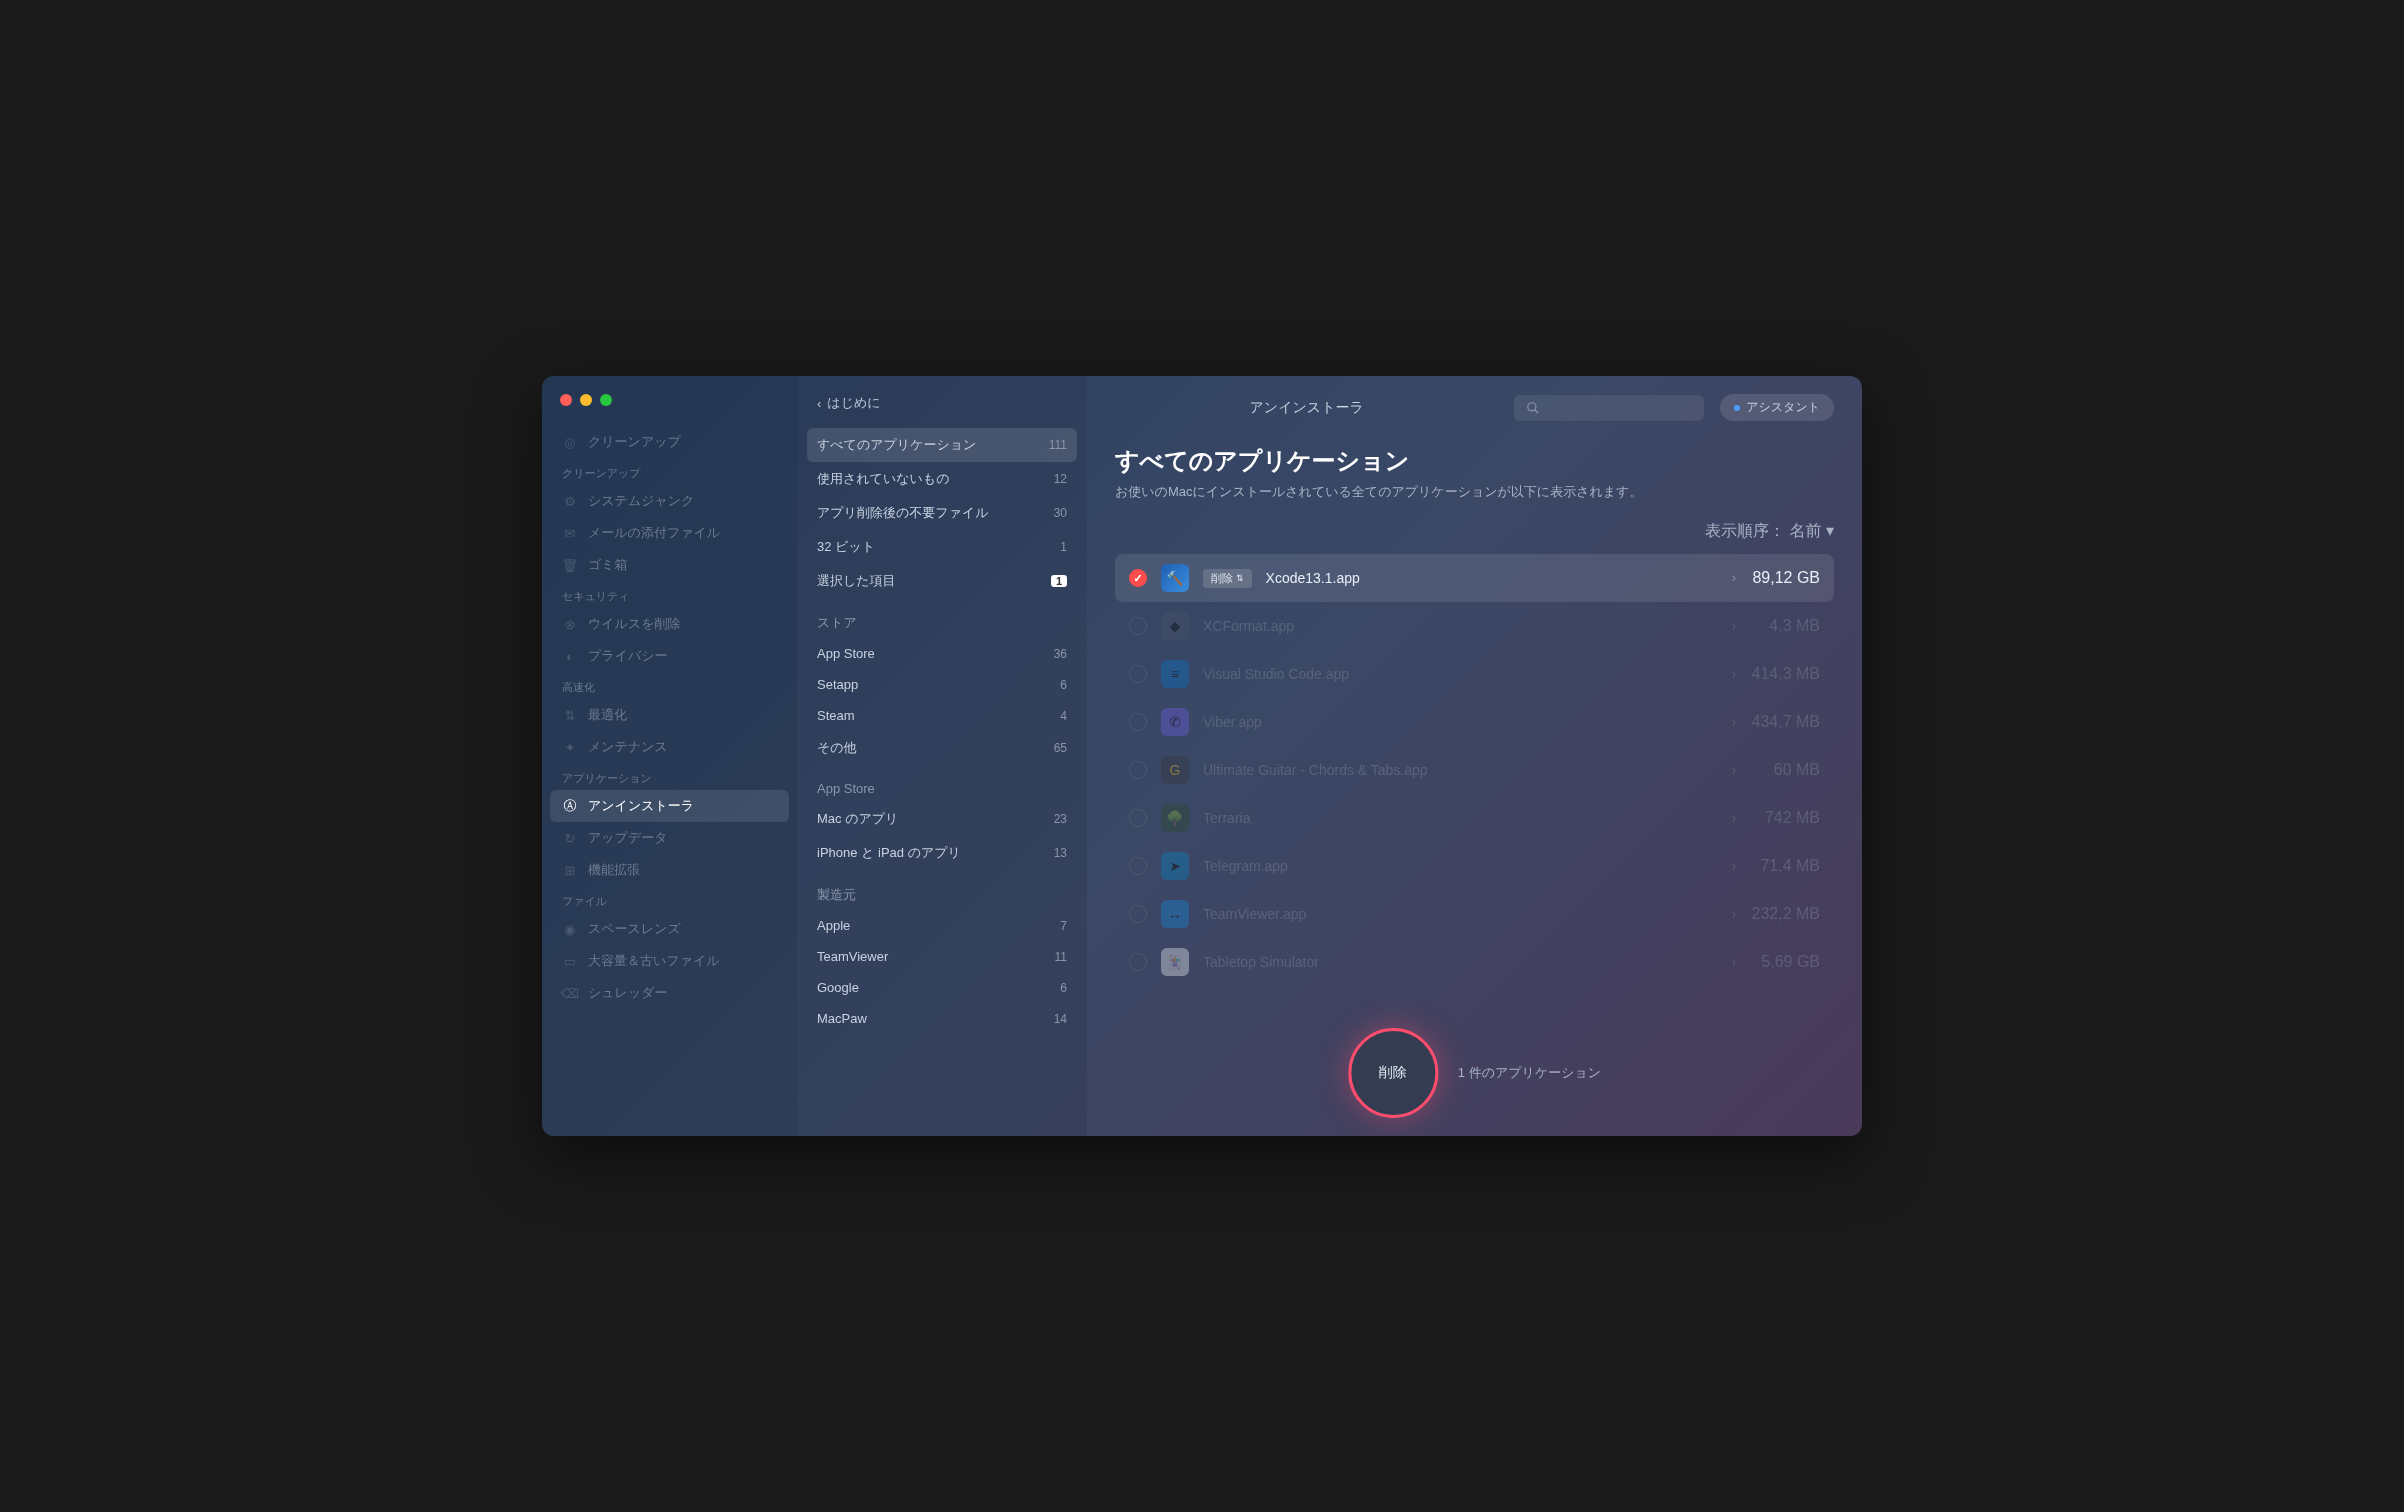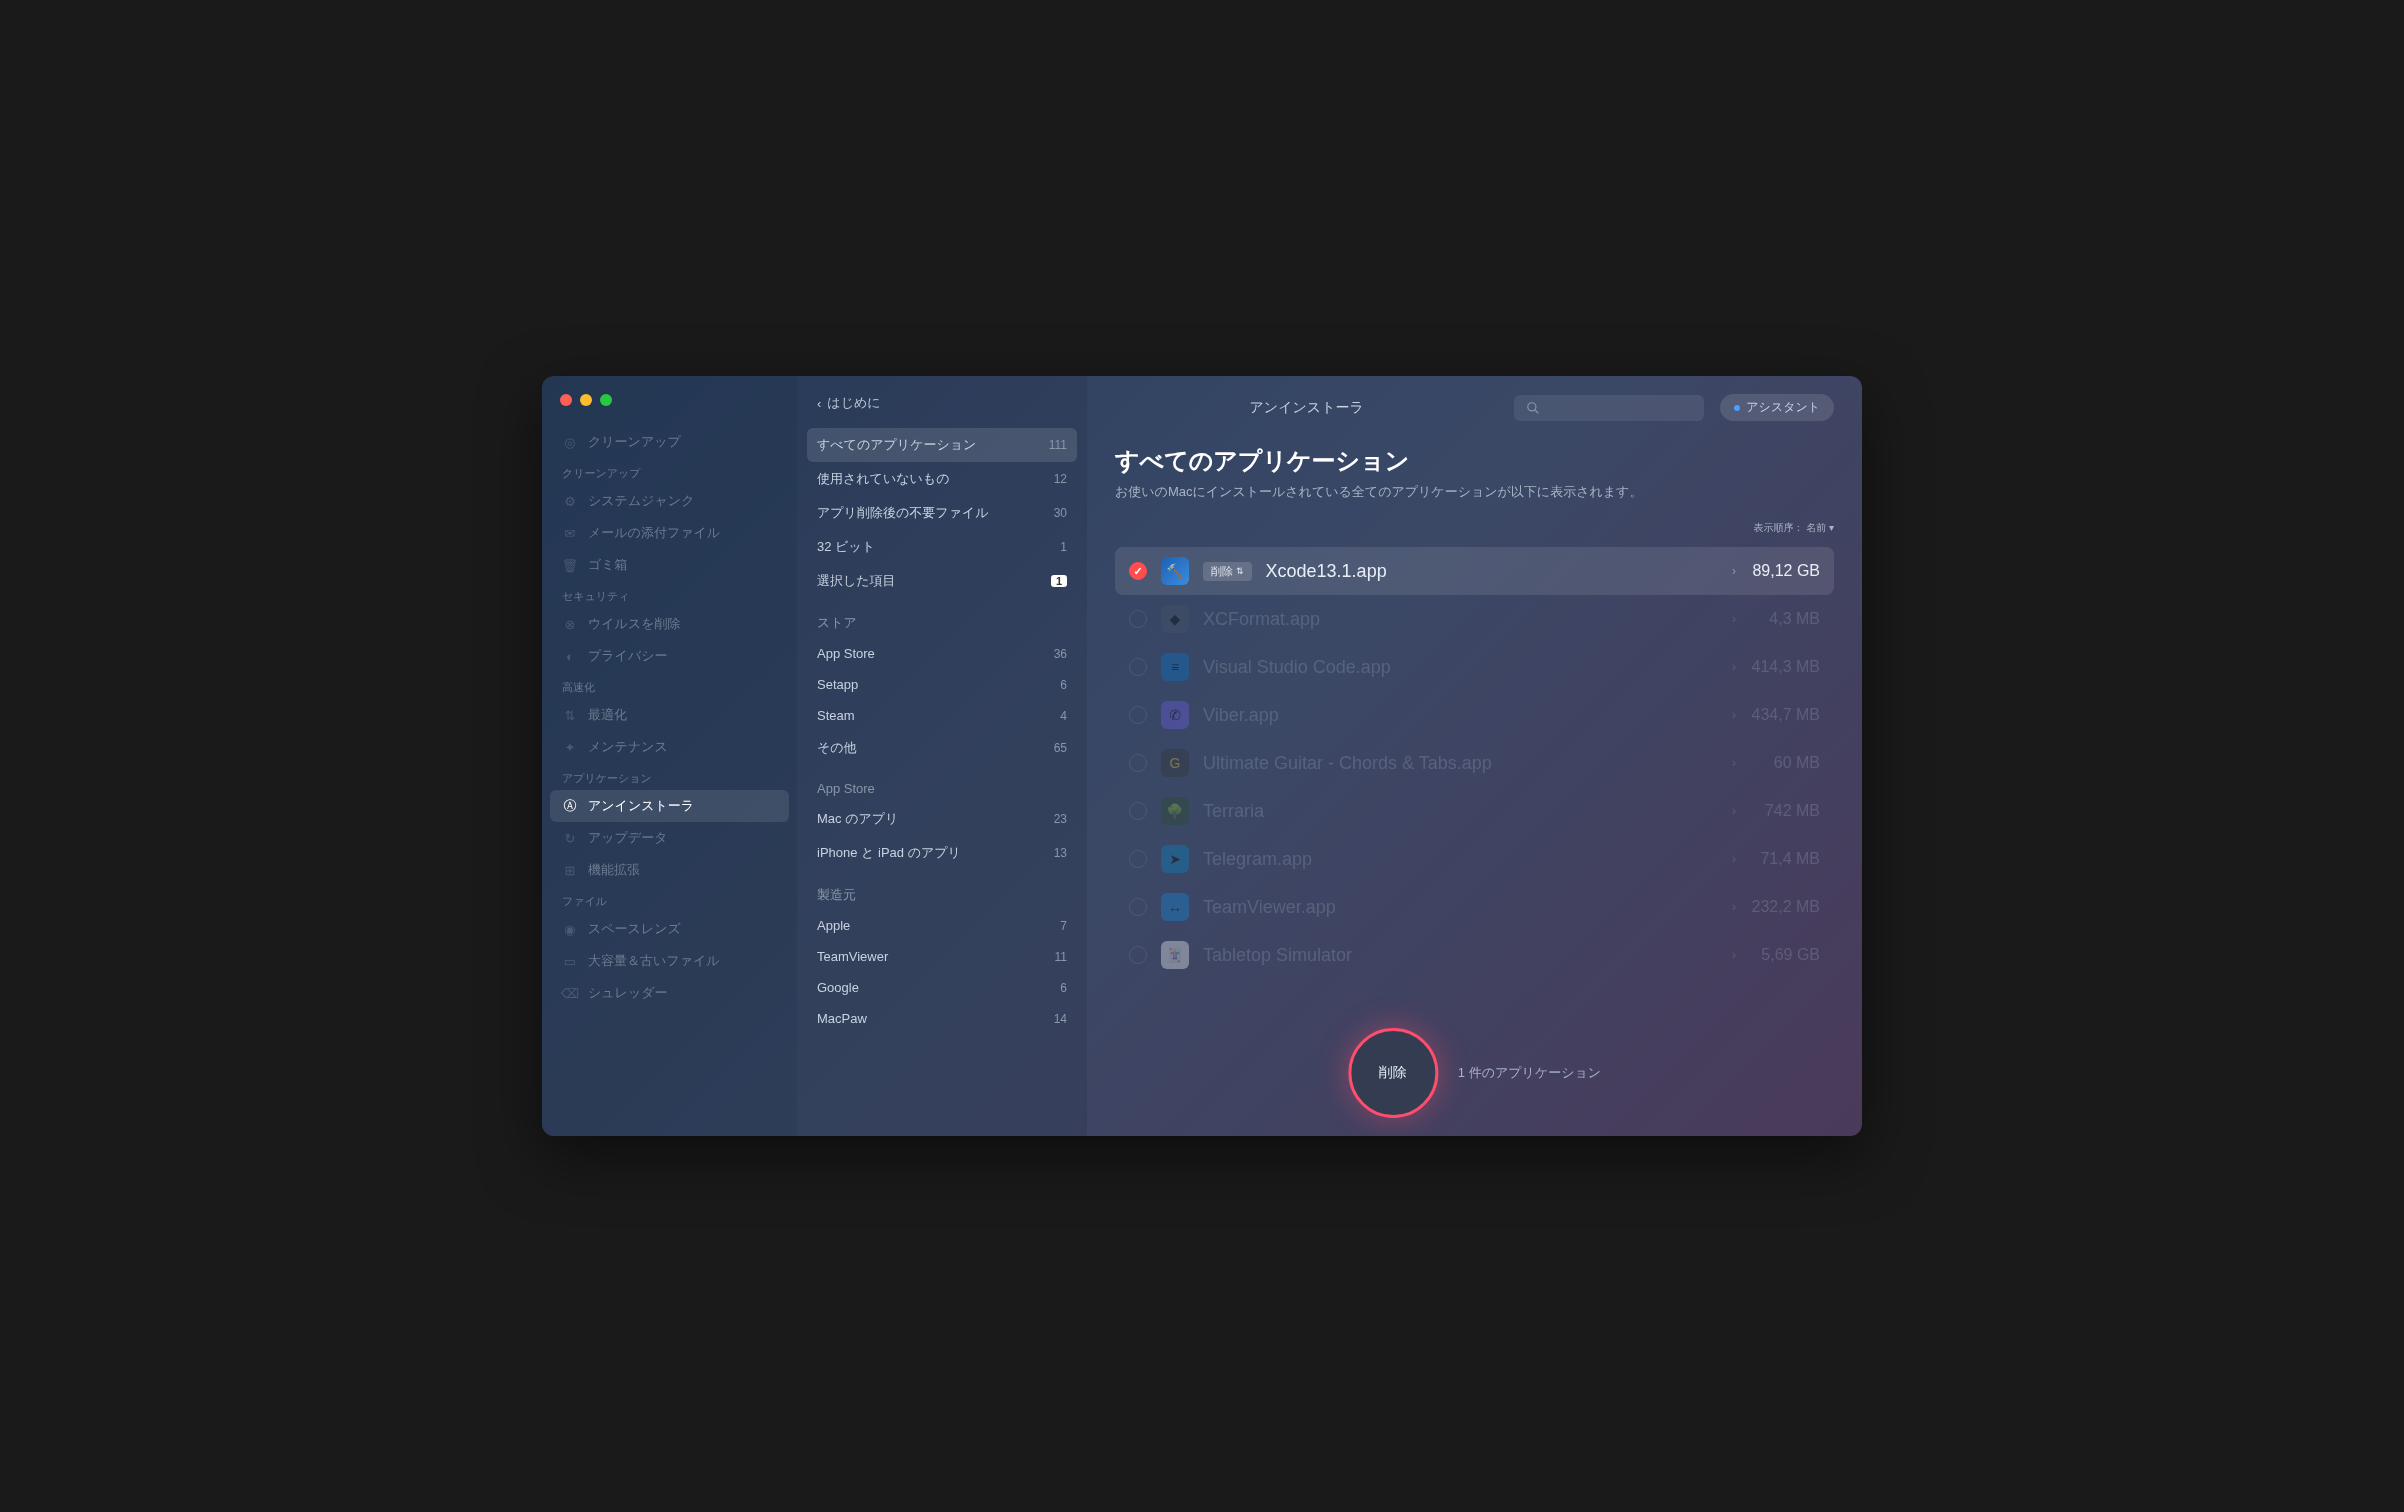--- a/index.html
+++ b/index.html
@@ -25,39 +25,39 @@
 .filter-header { color: #8a96a8; font-size: 13px; padding: 16px 20px 6px; }
 .main { flex: 1; padding: 18px 28px; display: flex; flex-direction: column; position: relative; }
 .topbar { display: flex; align-items: center; gap: 16px; margin-bottom: 24px; }
 .title-top { color: #c8d2e0; font-size: 14px; flex: 1; text-align: center; }
 .search { background: rgba(255,255,255,0.08); border-radius: 6px; padding: 6px 12px; width: 190px; display: flex; align-items: center; }
 .search svg { opacity: 0.5; }
 .assistant { background: rgba(255,255,255,0.12); border-radius: 14px; padding: 5px 14px; color: #c8d2e0; font-size: 12px; display: flex; align-items: center; gap: 6px; cursor: pointer; text-align: center; }
 .assistant::before { content: ''; width: 6px; height: 6px; border-radius: 50%; background: #4a9eff; }
 .page-title { color: #fff; font-size: 24px; font-weight: 600; margin-bottom: 6px; }
 .page-sub { color: #a8b4c6; font-size: 13px; margin-bottom: 20px; }
-.sort-row { text-align: right; color: #a8b4c6; font-size: 10px; margin-bottom: 12px; }
+.sort-row { text-align: right; color: #a8b4c6; font-size: 16px; margin-bottom: 12px; }
 .app-list { flex: 1; overflow-y: auto; }
 .app-row { display: flex; align-items: center; gap: 14px; padding: 10px 14px; border-radius: 8px; cursor: pointer; }
 .app-row.selected { background: rgba(255,255,255,0.1); }
 .app-row.dim { opacity: 0.35; }
 .chk { width: 18px; height: 18px; border-radius: 50%; border: 1.5px solid #6b7a8f; flex-shrink: 0; }
 .chk.on { background: #ff4d4d; border-color: #ff4d4d; display: flex; align-items: center; justify-content: center; }
 .chk.on::after { content: '✓'; color: #fff; font-size: 11px; font-weight: bold; }
 .app-icon { width: 28px; height: 28px; border-radius: 6px; background: #4a5568; flex-shrink: 0; display: flex; align-items: center; justify-content: center; font-size: 14px; }
 .app-icon.xcode { background: linear-gradient(135deg, #1e5fb3, #3a8dde); }
 .app-icon.vscode { background: #0078d4; }
 .app-icon.viber { background: #7360f2; }
 .app-icon.ug { background: #333; color: #ffcc00; }
 .app-icon.terraria { background: #2a4a2a; }
 .app-icon.telegram { background: #0088cc; }
 .app-icon.teamviewer { background: #0e8ee9; }
 .app-icon.tabletop { background: #fff; }
 .action-tag { background: rgba(255,255,255,0.15); border-radius: 4px; padding: 2px 8px; font-size: 11px; color: #e0e6ef; display: flex; align-items: center; gap: 3px; }
-.app-name { color: #e8eef6; font-size: 18px; flex: 1; }
+.app-name { color: #e8eef6; font-size: 14px; flex: 1; }
 .app-row.dim .app-name { color: #8a96a8; }
 .chevron { color: #8a96a8; font-size: 12px; }
 .app-size { color: #e8eef6; font-size: 16px; min-width: 70px; text-align: right; }
 .app-row.dim .app-size { color: #8a96a8; }
 .action-bar { position: absolute; bottom: 18px; left: 50%; transform: translateX(-50%); display: flex; align-items: center; gap: 20px; }
 .action-btn { width: 90px; height: 90px; border-radius: 50%; border: 3px solid #ff4d6d; background: rgba(50,60,80,0.9); color: #e8eef6; font-size: 14px; display: flex; align-items: center; justify-content: center; cursor: pointer; box-shadow: 0 0 30px rgba(255,77,109,0.4); }
 .action-text { color: #a8b4c6; font-size: 13px; }
 </style>
 </head>
 <body>

